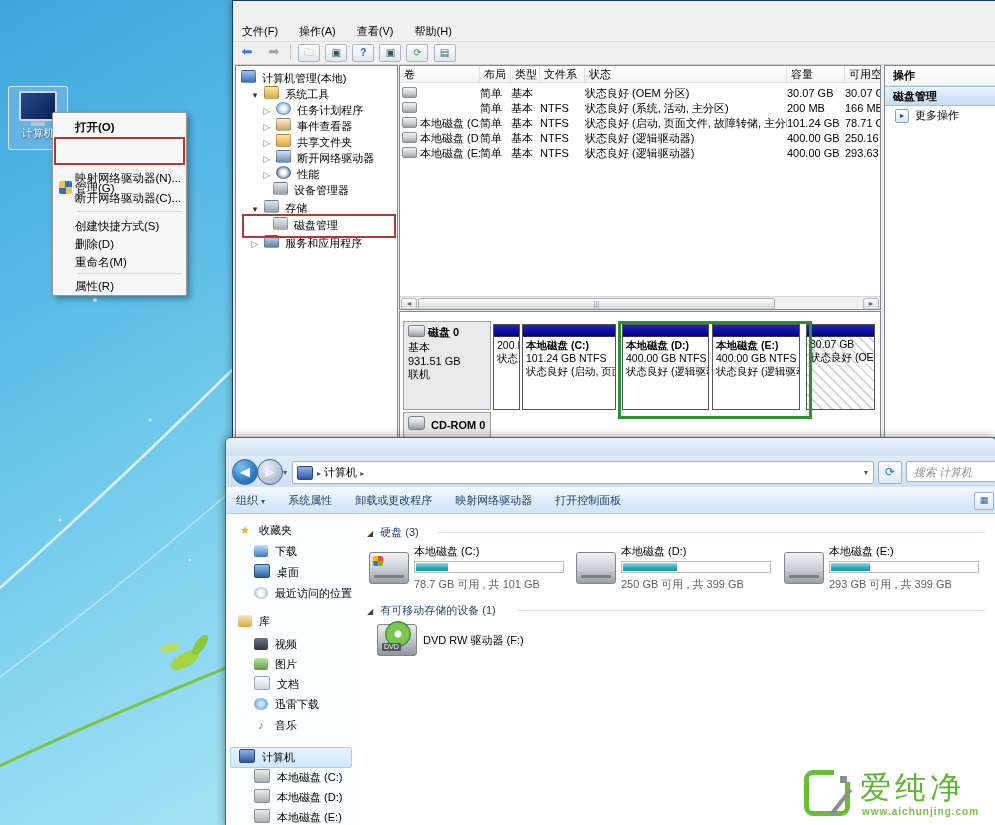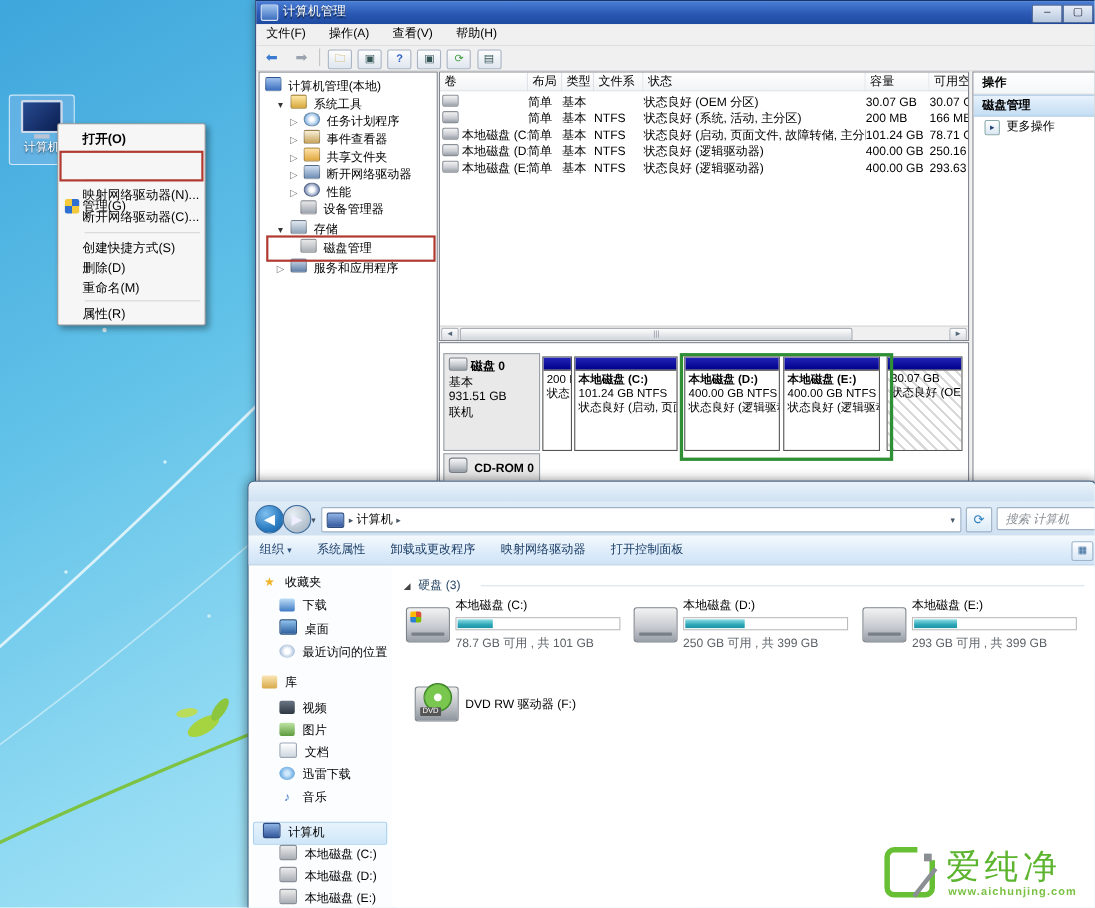--- a/index.html
+++ b/index.html
@@ -192,26 +192,20 @@
   <div class="ctx-sep" style="top:98px;"></div>
   <div class="ctx-item" style="top:104px;">创建快捷方式(S)</div>
   <div class="ctx-item" style="top:122px;">删除(D)</div>
   <div class="ctx-item" style="top:140px;">重命名(M)</div>
   <div class="ctx-sep" style="top:160px;"></div>
   <div class="ctx-item" style="top:164px;">属性(R)</div>
 </div>
 <div class="abs redbox" style="left:54px;top:137px;width:127px;height:24px;"></div>
 
 <div id="cmwin" class="abs">
-  <div id="cm-title">
-    <span class="ticon"></span>
-    <span class="ttext">计算机管理</span>
-    <span class="capbtn" style="right:30px;">–</span>
-    <span class="capbtn" style="right:2px;">▢</span>
-  </div>
   <div id="cm-menubar">
     <span class="menu-item">文件(F)</span>
     <span class="menu-item">操作(A)</span>
     <span class="menu-item">查看(V)</span>
     <span class="menu-item">帮助(H)</span>
   </div>
   <div id="cm-toolbar">
     <span class="tb-arrow" style="color:#3a7bd0;">⬅</span>
     <span class="tb-arrow" style="color:#9aa2ad;">➡</span>
     <span class="tb-sep"></span>
@@ -532,20 +526,25 @@
       <div class="hdd">
           <div class="slot"></div>
         </div>
       <div class="dname">本地磁盘 (E:)</div>
       <div class="dbar">
           <div class="fill" style="width: 27%;"></div>
         </div>
       <div class="dsize">293 GB 可用 , 共 399 GB</div>
     </div>
 
+    <div class="grp-head" style="top:86px;">
+      <span class="tri">◢</span>
+      <span>有可移动存储的设备 (1)</span>
+      <span class="rule" style="left:150px;"></span>
+    </div>
     <div class="dtile" style="left:8px;top:108px;">
       <div class="dvd">
         <div class="disc"></div>
         <div class="tag">DVD</div>
       </div>
       <div id="dvd-name">DVD RW 驱动器 (F:)</div>
     </div>
   </div>
 </div>
 

